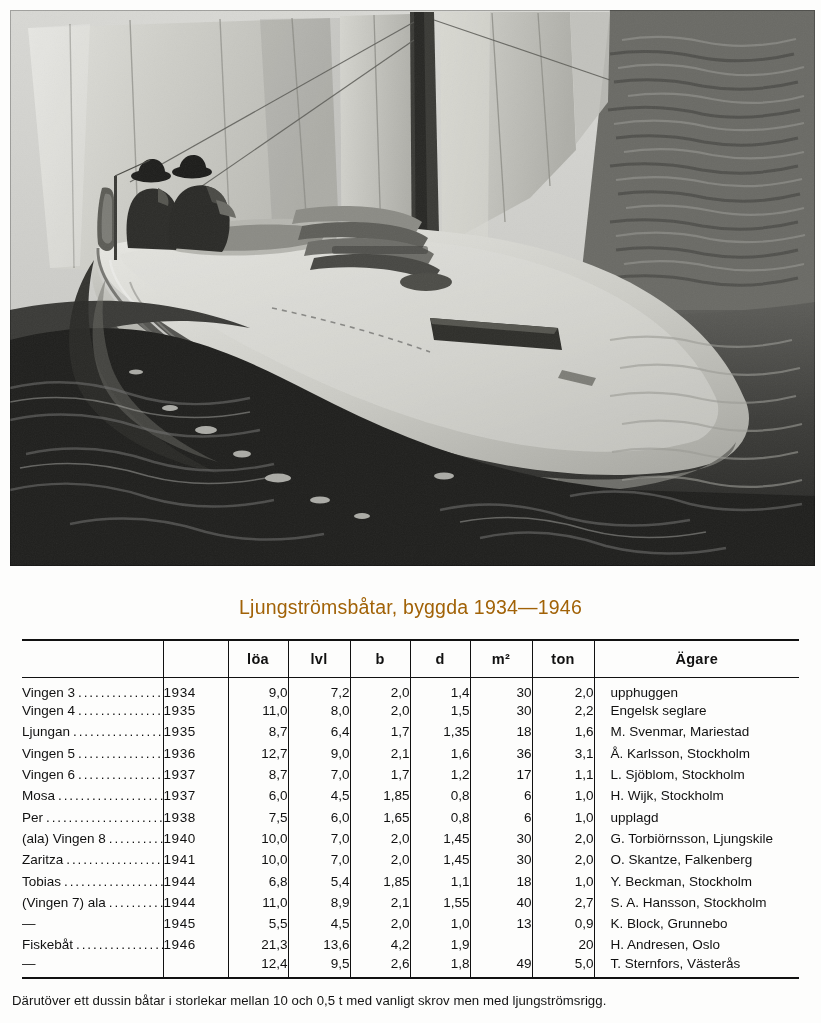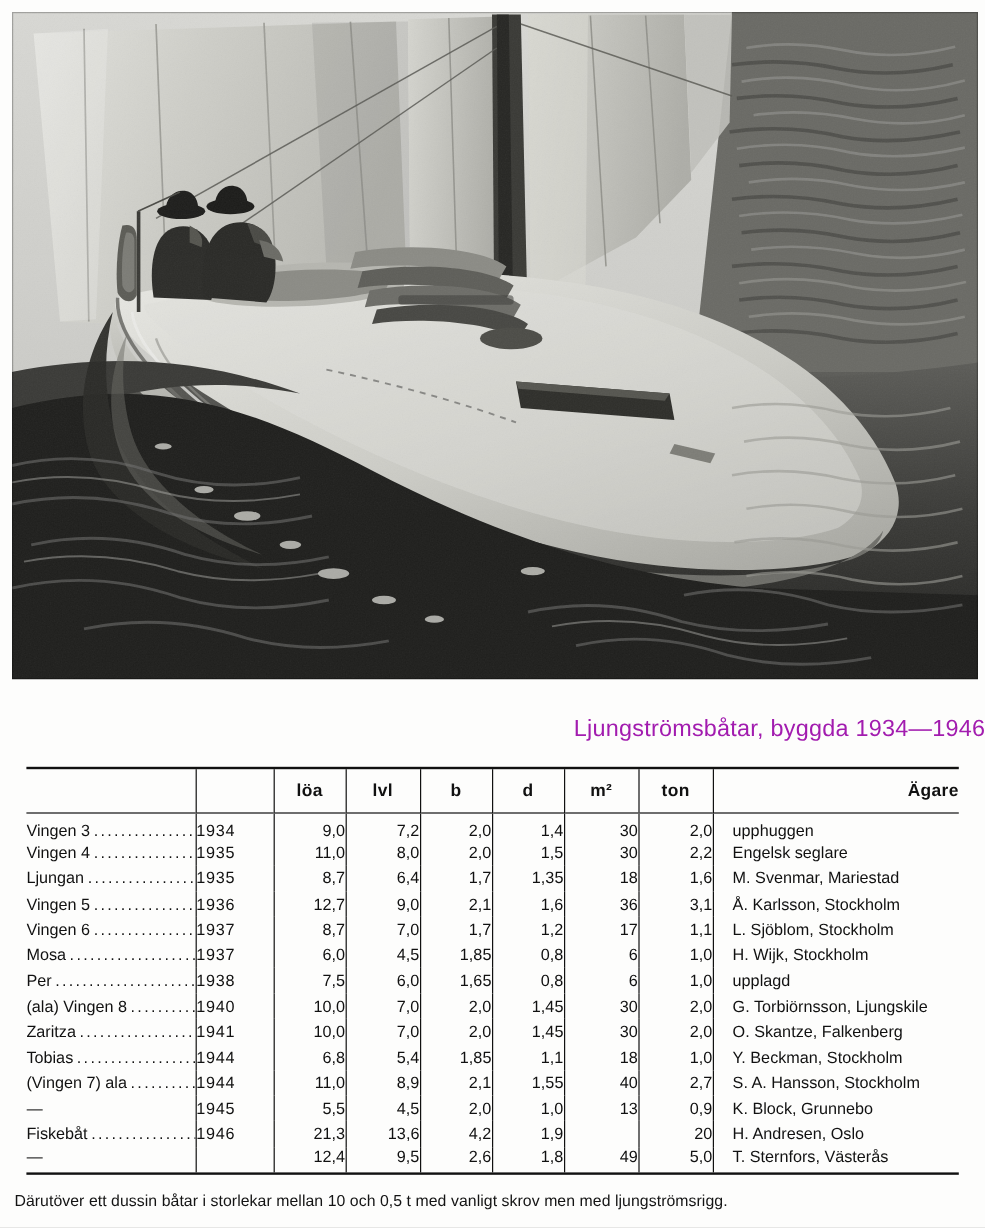--- a/index.html
+++ b/index.html
@@ -32,25 +32,25 @@
     background: #2a2a2a;
   }
   .photo-svg { display: block; width: 805px; height: 556px; }
 
   
   .table-title {
     position: absolute;
     left: 0;
     top: 596px;
     width: 821px;
-    text-align: right;
+    text-align: center;
     font-size: 19.5px;
     font-weight: 400;
     letter-spacing: 0.2px;
-    color: #a21caf;
+    color: #a16207;
     font-family: "Liberation Sans", sans-serif;
   }
 
   
   .table-outer {
     position: absolute;
     left: 22px;
     top: 639px;
     width: 777px;
     border-top: 2.5px solid #111;
@@ -73,21 +73,21 @@
   table.boats th {
     font-weight: 600;
     text-align: center;
     height: 36px;
     font-size: 14.5px;
     letter-spacing: 0.3px;
   }
   thead tr { border-bottom: 1.6px solid #111; }
   thead th.c-name, thead th.c-year { border-left: none; }
   thead th.c-name { border-right: 1.6px solid #111; }
-  thead th.c-owner { border-right: none; text-align: right; }
+  thead th.c-owner { border-right: none; }
   tbody td.c-owner { border-right: none; padding-left: 16px; }
   tbody td.c-name { border-left: none; margin-left: 44px; }
 
   .c-name  { width: 141px; }
   .c-year  { width: 65px; }
   .c-loa   { width: 60px; margin-left: 16px; }
   .c-lvl   { width: 62px; margin-left: 32px; }
   .c-b     { width: 60px; }
   .c-d     { width: 60px; }
   .c-m2    { width: 62px; }

